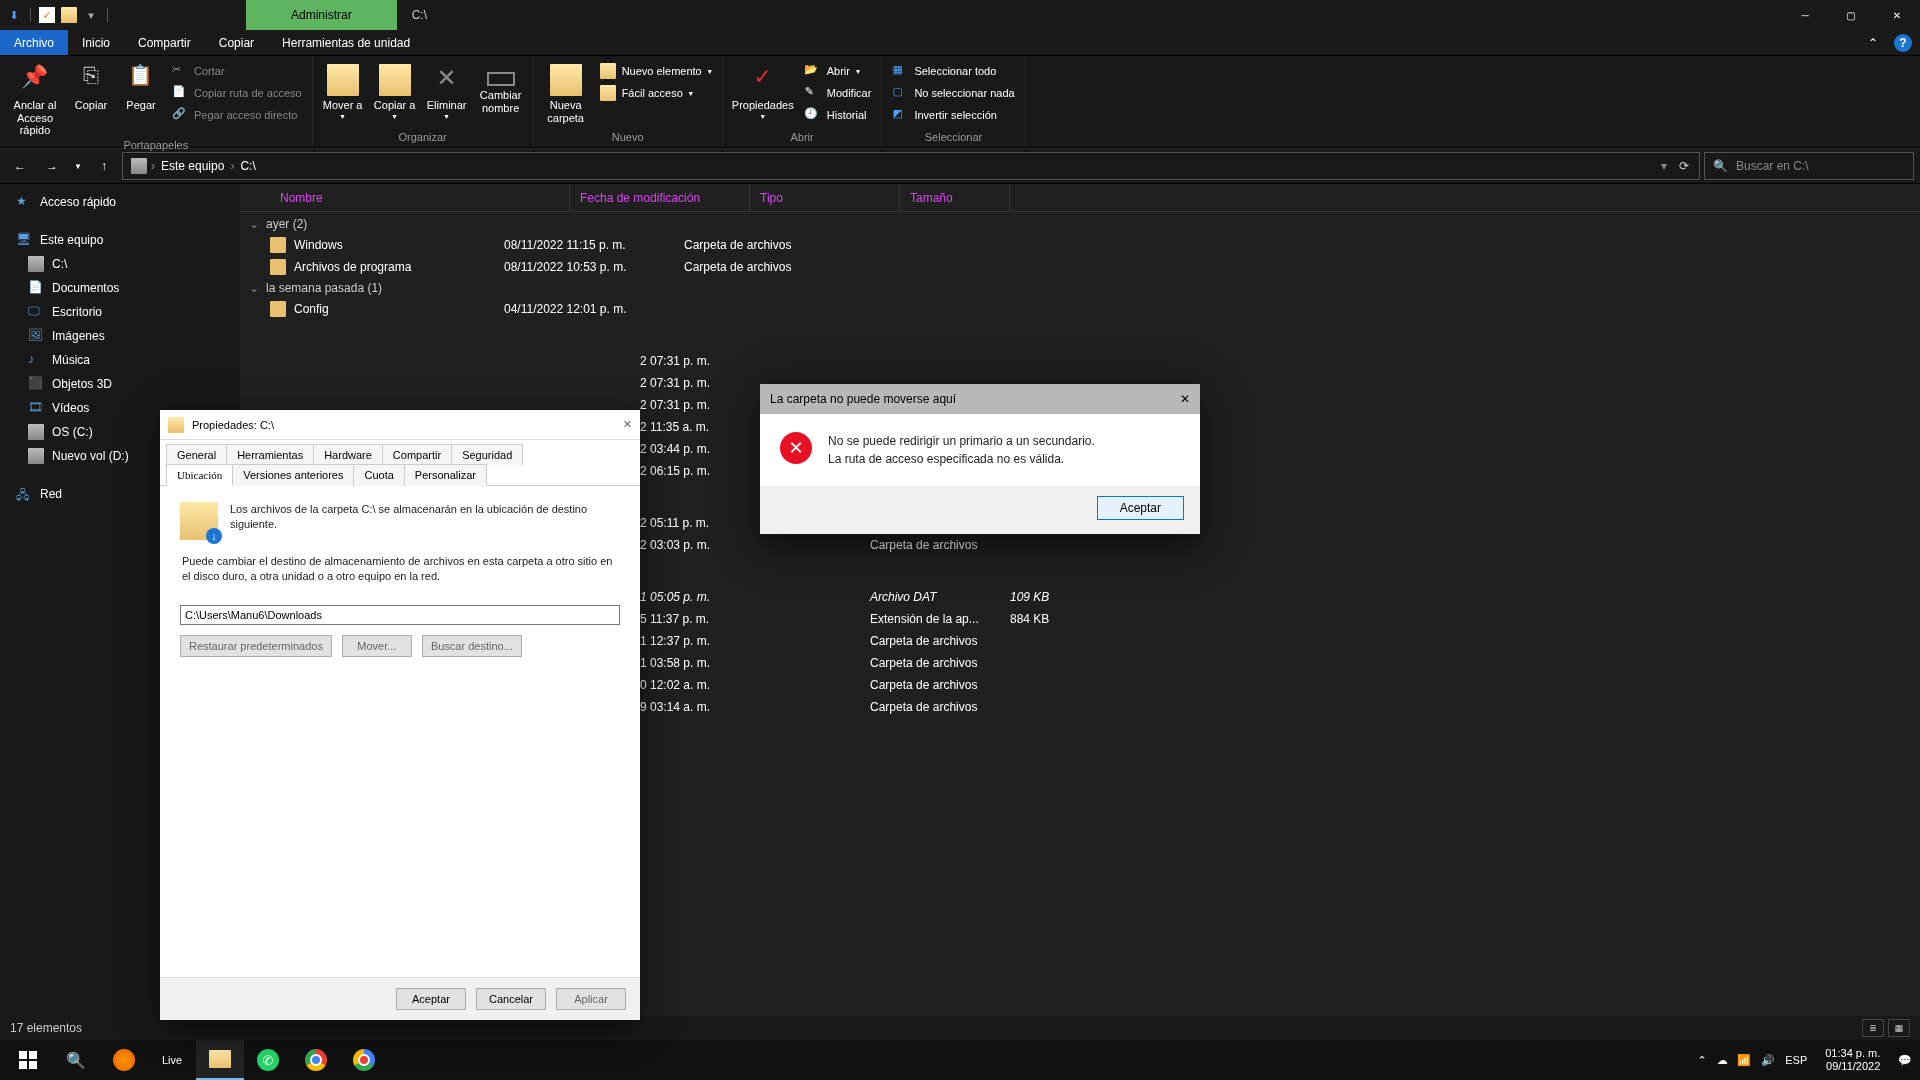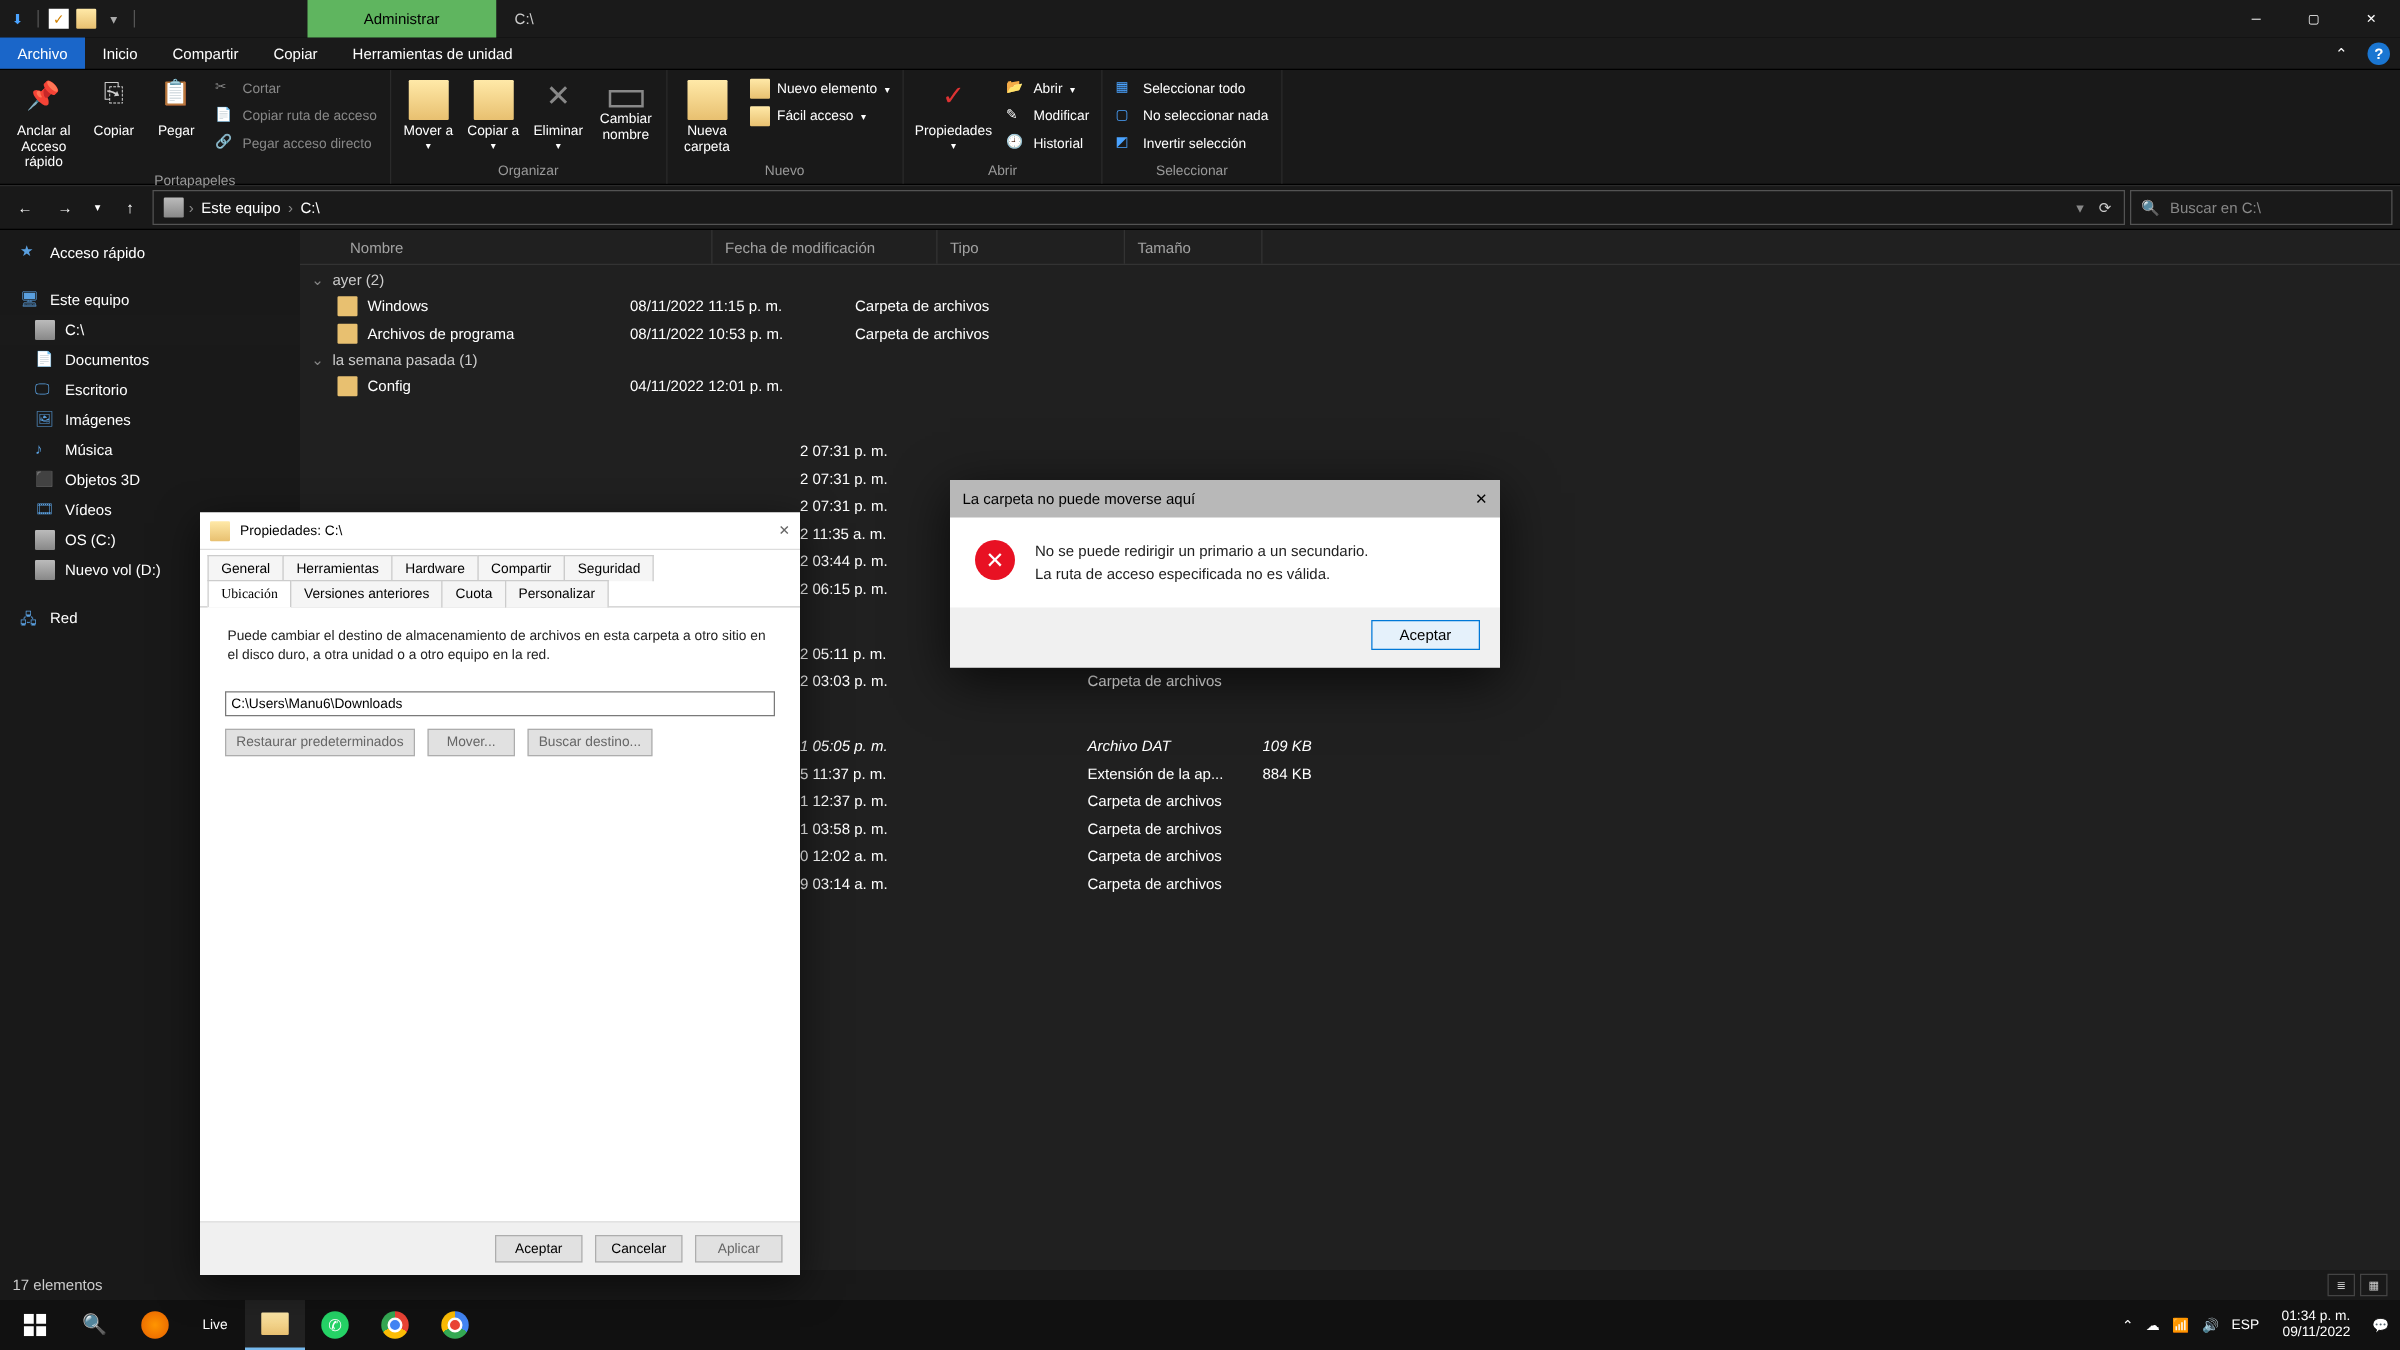--- a/index.html
+++ b/index.html
@@ -47,21 +47,21 @@
 
 .body { display:flex; height:calc(100% - 30px - 26px - 92px - 36px - 24px - 40px); background:#202020; }
 .sidebar { width:240px; background:#191919; padding:6px 0; overflow:hidden; }
 .side-item { display:flex; align-items:center; gap:8px; padding:3px 10px 3px 28px; font-size:12px; color:#fff; height:24px;}
 .side-item.top { padding-left:16px; }
 .side-item.sel { background:#1a1a1a; }
 .side-item .sicon { width:16px; height:16px; flex:0 0 16px; }
 .side-spacer { height:14px; }
 
 .content { flex:1; background:#202020; overflow:hidden; position:relative;}
-.col-headers { display:flex; height:28px; border-bottom:1px solid #333; align-items:center; padding-left:30px; font-size:12px; color:#a3a3a3;}
+.col-headers { display:flex; height:28px; border-bottom:1px solid #333; align-items:center; padding-left:30px; font-size:12px; color:#d946ef;}
 .col-h { border-right:1px solid #333; padding:0 10px; height:100%; display:flex; align-items:center;}
 .rows { padding-top:2px; }
 .group-row { display:flex; align-items:center; padding:3px 8px; font-size:12px; color:#ccc; gap:6px;}
 .group-row .chev { width:12px; text-align:center; color:#888;}
 .file-row { display:flex; align-items:center; padding:2px 0 2px 30px; font-size:12px; color:#fff; height:22px;}
 .file-row .ficon { width:16px; height:16px; margin-right:8px; background:#e8c070; border-radius:1px;}
 .file-row .fname { width:210px; }
 .file-row .fdate { width:180px; padding-left:0; }
 .file-row .ftype { width:140px; }
 .file-row .fsize { width:80px; text-align:left; padding-right:8px;}
@@ -525,20 +525,24 @@
       <div class="dlg-tab">Hardware</div>
       <div class="dlg-tab">Compartir</div>
       <div class="dlg-tab">Seguridad</div>
       <div style="flex-basis: 100%; height: 0px;"></div>
       <div class="dlg-tab active">Ubicación</div>
       <div class="dlg-tab">Versiones anteriores</div>
       <div class="dlg-tab">Cuota</div>
       <div class="dlg-tab">Personalizar</div>
     </div>
   <div class="dlg-body">
+    <div class="dlg-info">
+      <div class="dlg-info-icon"></div>
+      <div class="dlg-text">Los archivos de la carpeta C:\ se almacenarán en la ubicación de destino siguiente.</div>
+    </div>
     <div class="dlg-text" style="margin-left:2px">Puede cambiar el destino de almacenamiento de archivos en esta carpeta a otro sitio en el disco duro, a otra unidad o a otro equipo en la red.</div>
     <input class="dlg-input" value="C:\Users\Manu6\Downloads" style="">
     <div class="dlg-btn-row">
       <button class="dlg-btn">Restaurar predeterminados</button>
       <button class="dlg-btn">Mover...</button>
       <button class="dlg-btn">Buscar destino...</button>
     </div>
   </div>
   <div class="dlg-footer">
     <button class="dlg-btn primary">Aceptar</button>

